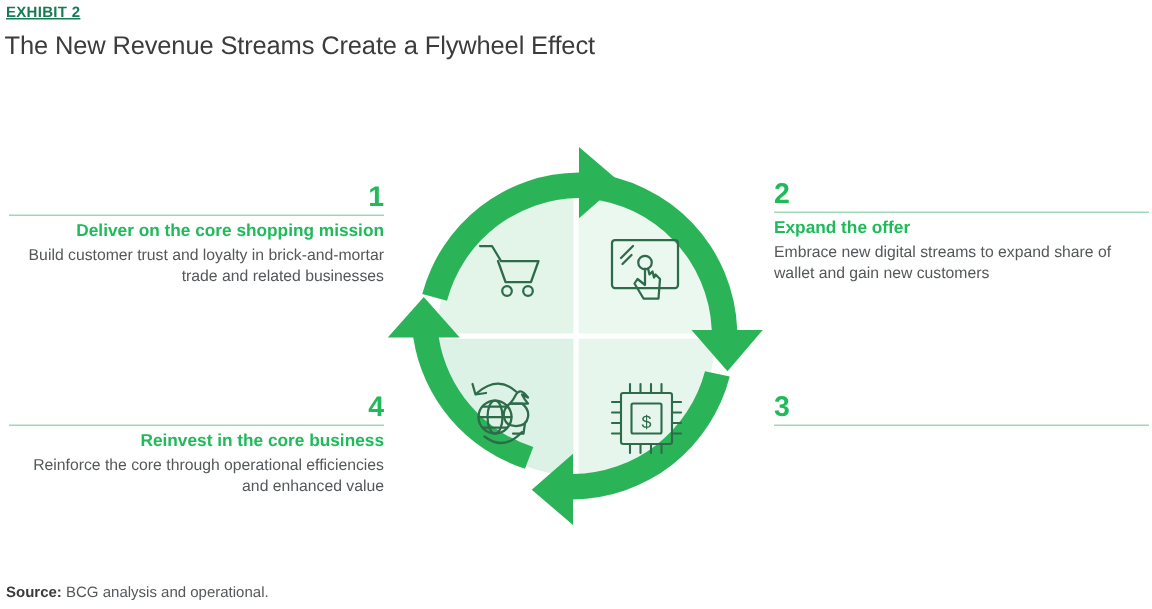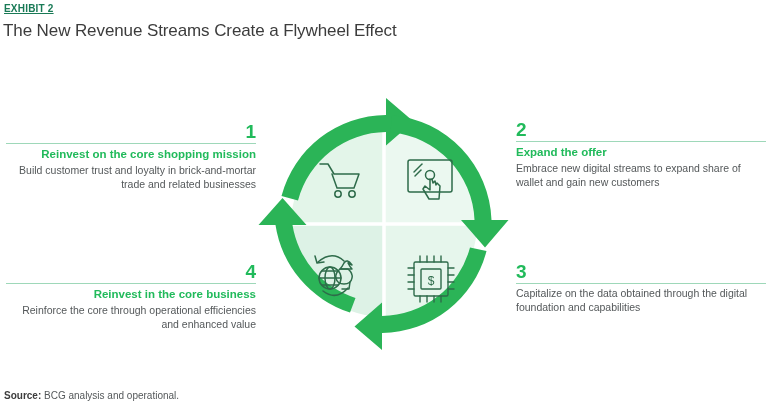--- a/index.html
+++ b/index.html
@@ -96,42 +96,41 @@
 </style>
 </head>
 <body>
 
 <div class="exhibit-label">EXHIBIT 2</div>
 <div class="exhibit-title">The New Revenue Streams Create a Flywheel Effect</div>
 
 <div class="callout left" id="callout-1">
   <div class="num">1</div>
   <div class="rule"></div>
-  <div class="head">Reinvest on the core shopping mission</div>
+  <div class="head">Deliver on the core shopping mission</div>
   <div class="body">Build customer trust and loyalty in brick-and-mortar trade and related businesses</div>
 </div>
 
 <div class="callout left" id="callout-4">
   <div class="num">4</div>
   <div class="rule"></div>
   <div class="head">Reinvest in the core business</div>
   <div class="body">Reinforce the core through operational efficiencies and enhanced value</div>
 </div>
 
 <div class="callout right" id="callout-2">
   <div class="num">2</div>
   <div class="rule"></div>
   <div class="head">Expand the offer</div>
   <div class="body">Embrace new digital streams to expand share of wallet and gain new customers</div>
 </div>
 
 <div class="callout right" id="callout-3">
   <div class="num">3</div>
   <div class="rule"></div>
-  <div class="body">Capitalize on the data obtained through the digital foundation and capabilities</div>
 </div>
 
 <div class="flywheel">
 <svg viewBox="0 0 264 276" xmlns="http://www.w3.org/2000/svg">
   <defs>
     <clipPath id="innerCircle">
       <circle cx="132" cy="138" r="94"></circle>
     </clipPath>
   </defs>
 

